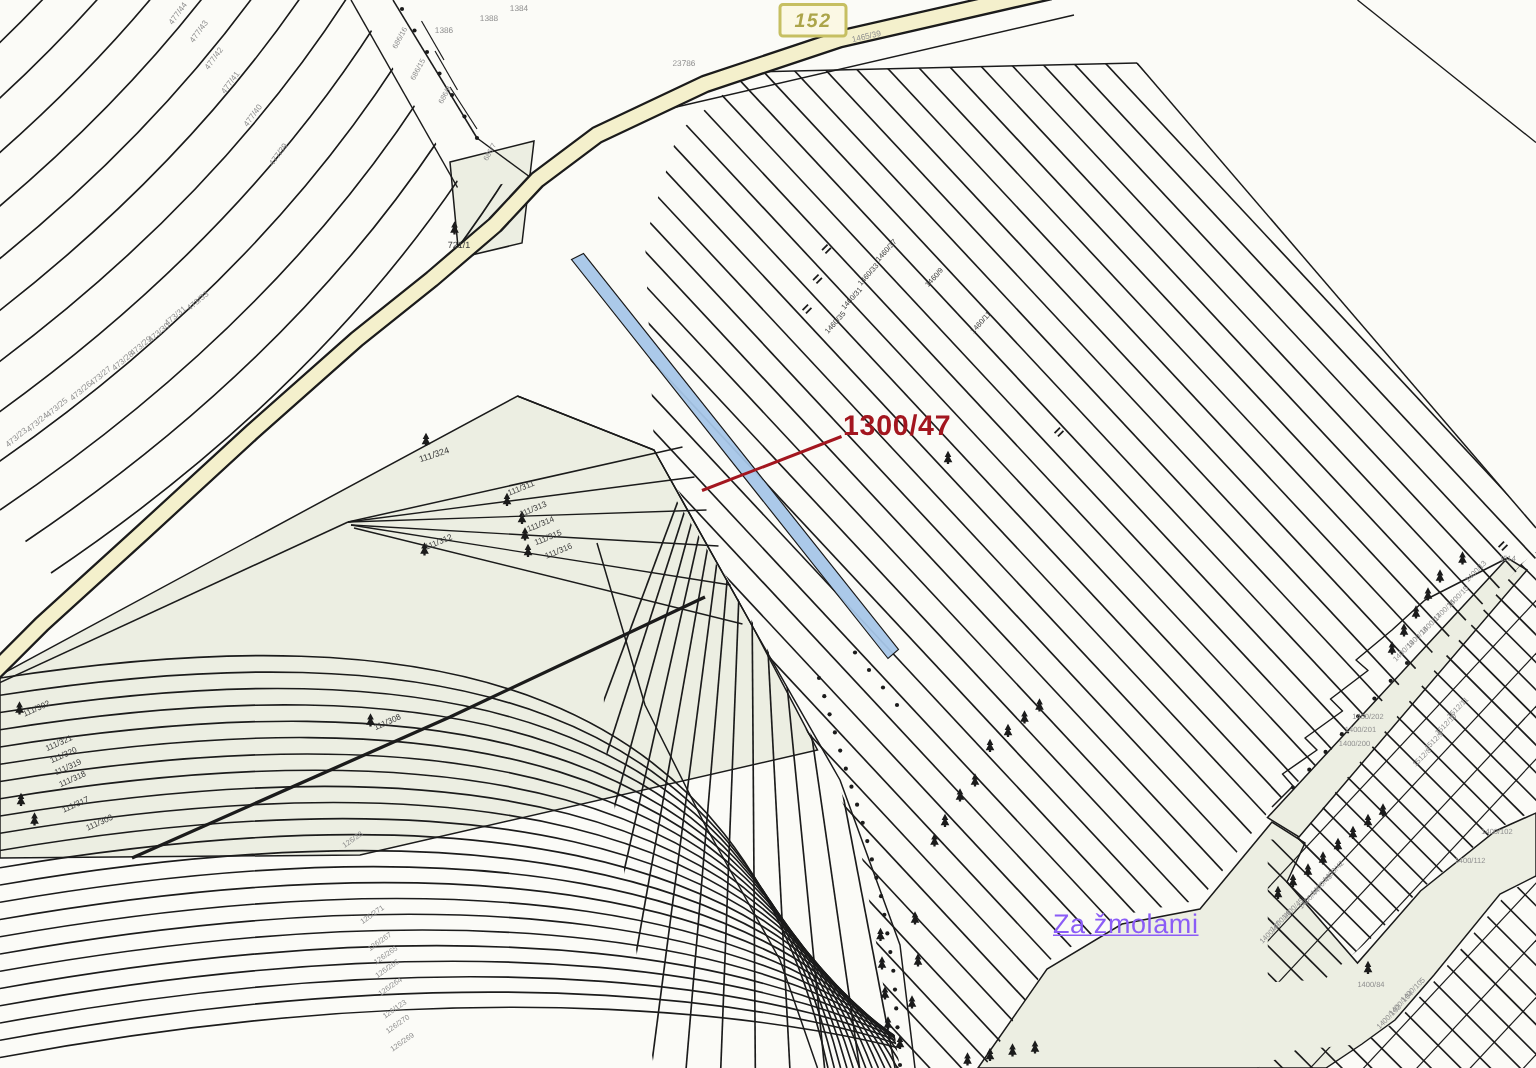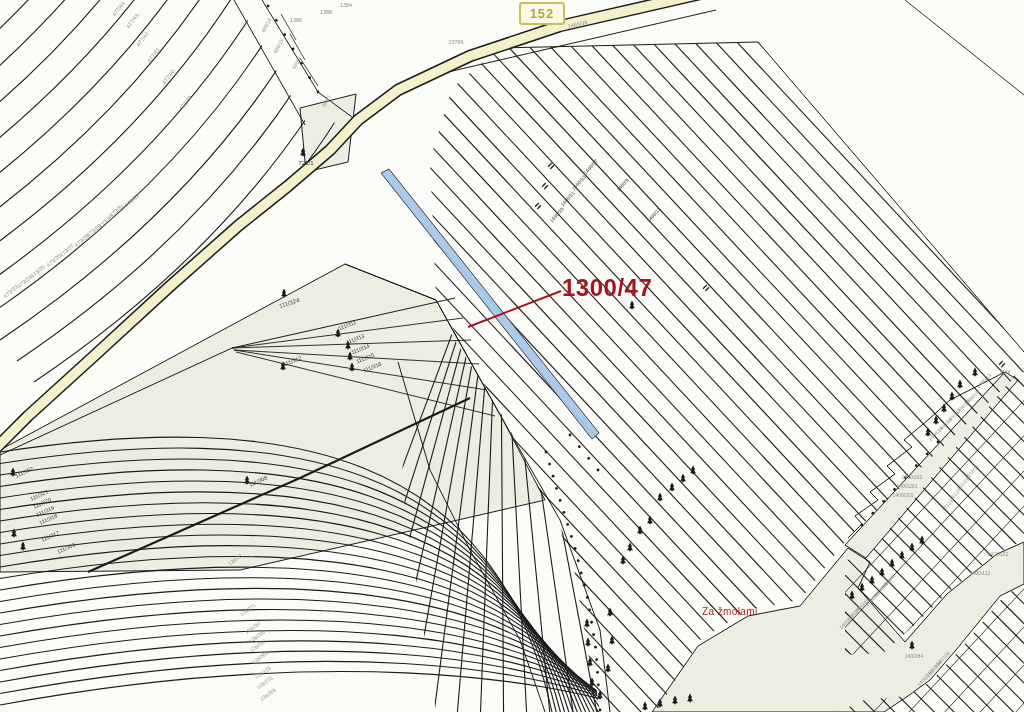--- a/index.html
+++ b/index.html
@@ -2,23 +2,23 @@
 <html><head>
 <meta charset="utf-8">
 <style>
   html,body{margin:0;padding:0;background:#ddd;}
   #stage{position:relative;width:1024px;height:712px;overflow:hidden;background:#fbfbf7;
          font-family:"Liberation Sans",sans-serif;}
   #map-svg{position:absolute;left:0;top:0;}
   .ovl{position:absolute;white-space:nowrap;}
   .badge{left:519px;top:2px;width:42px;height:19px;line-height:19px;text-align:center;
          border:2.5px solid #c6bf62;border-radius:3px;background:#fbf8e4;color:#aca54a;
-         font-size:13px;font-weight:bold;letter-spacing:1px;}
-  .red-label{left:562px;top:274px;color:#a3161f;font-size:24px;font-weight:bold;letter-spacing:.5px;}
-  .place{color:#b91c1c;font-size:10px;letter-spacing:.4px;}
+         font-size:13px;font-weight:bold;letter-spacing:1px;font-style:italic;}
+  .red-label{left:562px;top:274px;color:#a3161f;font-size:19px;font-weight:bold;letter-spacing:.5px;}
+  .place{color:#8b5cf6;font-size:18px;letter-spacing:.4px;text-decoration:underline;}
   .place-velke{left:293px;top:722px;}
   .place-za{left:702px;top:606px;}
 </style>
 </head>
 <body>
 
 <div id="stage">
   <svg id="map-svg" width="1024" height="712" viewBox="0 0 1024 712">
       <defs>
         <clipPath id="clip0">

